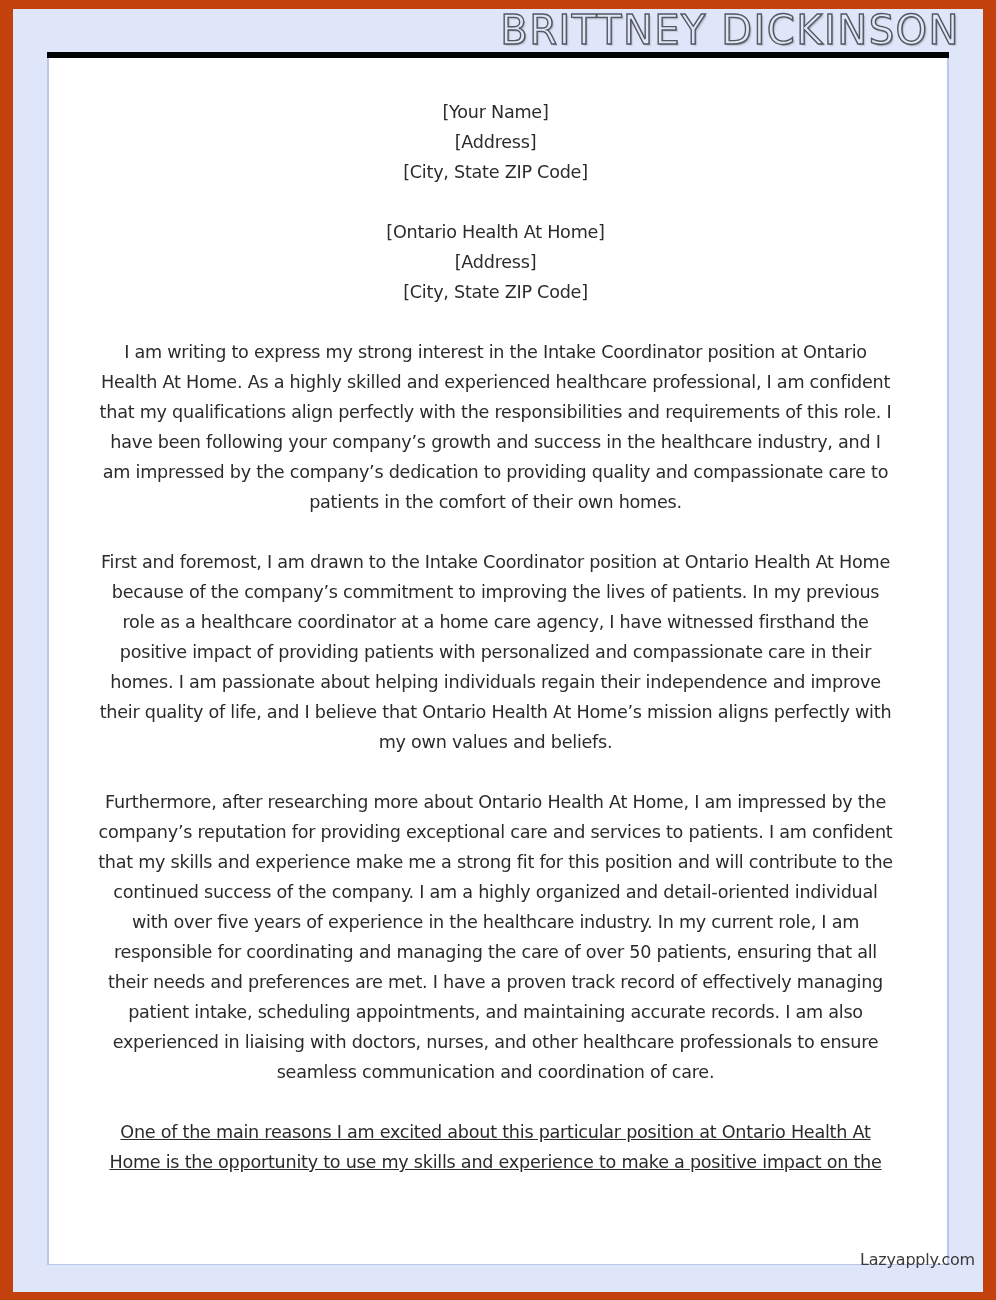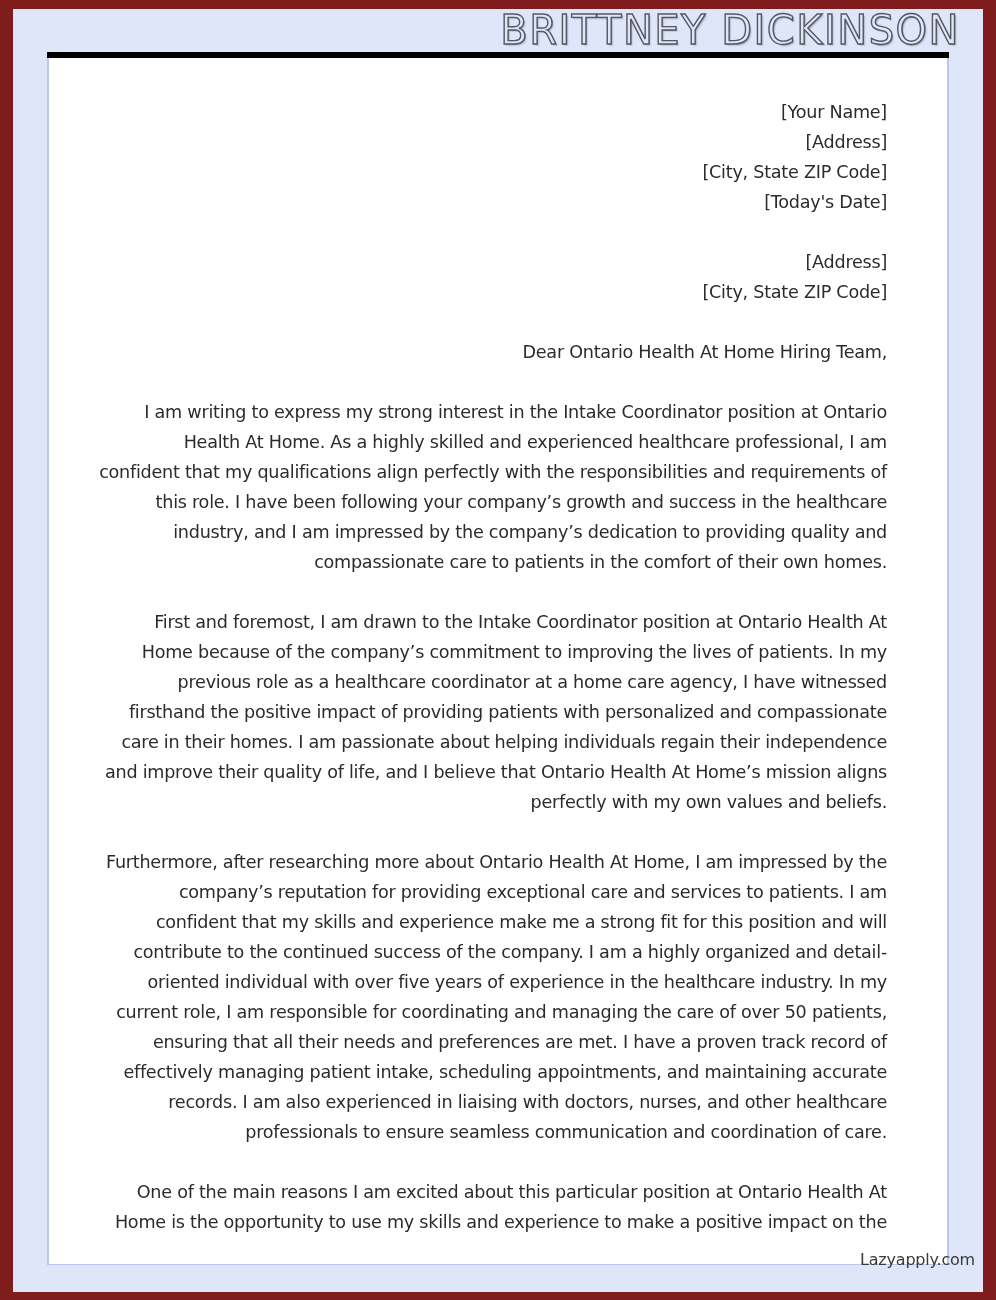--- a/index.html
+++ b/index.html
@@ -14,21 +14,21 @@
     background: #000000;
     font-family: "DejaVu Sans", sans-serif;
   }
 
   
   .page-frame {
     position: absolute;
     left: 0; top: 0;
     width: 996px;
     height: 1300px;
-    background: #7f1d1d;
+    background: #c2410c;
     padding: 9px 13px 8px 13px;
   }
 
   
   .canvas {
     position: relative;
     width: 970px;
     height: 1283px;
     background: #dfe6fa;
     overflow: hidden;
@@ -92,29 +92,29 @@
     width: 902px;
     padding: 39px 52px 0 51px;
     font-family: "DejaVu Sans", sans-serif;
     font-size: 17.6px;
     line-height: 30px;
     color: #2b2b2b;
     letter-spacing: -0.25px;
   }
 
   .letter p {
-    margin: 0 10px 30px 0;
-    text-align: right;
+    margin: 0 4px 30px 0;
+    text-align: center;
   }
 
   .letter p.addr-block {
     margin-bottom: 30px;
   }
 
-  .letter p:last-child { margin-bottom: 0; }
+  .letter p:last-child { margin-bottom: 0; text-decoration: underline; }
 
   .addr-line { display: block; }
 
   
   .watermark {
     position: absolute;
     left: 847px;
     top: 1243px;
     font-family: "DejaVu Sans", sans-serif;
     font-size: 16px;
@@ -138,29 +138,28 @@
     <div class="header-rule"></div>
 
     <div class="sheet"></div>
 
     <div class="letter">
 
       <p class="addr-block">
         <span class="addr-line">[Your Name]</span>
         <span class="addr-line">[Address]</span>
         <span class="addr-line">[City, State ZIP Code]</span>
-        <span class="addr-line">[Today's Date]</span>
       </p>
 
       <p class="addr-block">
+        <span class="addr-line">[Ontario Health At Home]</span>
         <span class="addr-line">[Address]</span>
         <span class="addr-line">[City, State ZIP Code]</span>
       </p>
 
-      <p>Dear Ontario Health At Home Hiring Team,</p>
 
       <p>I am writing to express my strong interest in the Intake Coordinator position at Ontario Health At Home. As a highly skilled and experienced healthcare professional, I am confident that my qualifications align perfectly with the responsibilities and requirements of this role. I have been following your company’s growth and success in the healthcare industry, and I am impressed by the company’s dedication to providing quality and compassionate care to patients in the comfort of their own homes.</p>
 
       <p>First and foremost, I am drawn to the Intake Coordinator position at Ontario Health At Home because of the company’s commitment to improving the lives of patients. In my previous role as a healthcare coordinator at a home care agency, I have witnessed firsthand the positive impact of providing patients with personalized and compassionate care in their homes. I am passionate about helping individuals regain their independence and improve their quality of life, and I believe that Ontario Health At Home’s mission aligns perfectly with my own values and beliefs.</p>
 
       <p>Furthermore, after researching more about Ontario Health At Home, I am impressed by the company’s reputation for providing exceptional care and services to patients. I am confident that my skills and experience make me a strong fit for this position and will contribute to the continued success of the company. I am a highly organized and detail-oriented individual with over five years of experience in the healthcare industry. In my current role, I am responsible for coordinating and managing the care of over 50 patients, ensuring that all their needs and preferences are met. I have a proven track record of effectively managing patient intake, scheduling appointments, and maintaining accurate records. I am also experienced in liaising with doctors, nurses, and other healthcare professionals to ensure seamless communication and coordination of care.</p>
 
       <p>One of the main reasons I am excited about this particular position at Ontario Health At Home is the opportunity to use my skills and experience to make a positive impact on the</p>
 
     </div>

